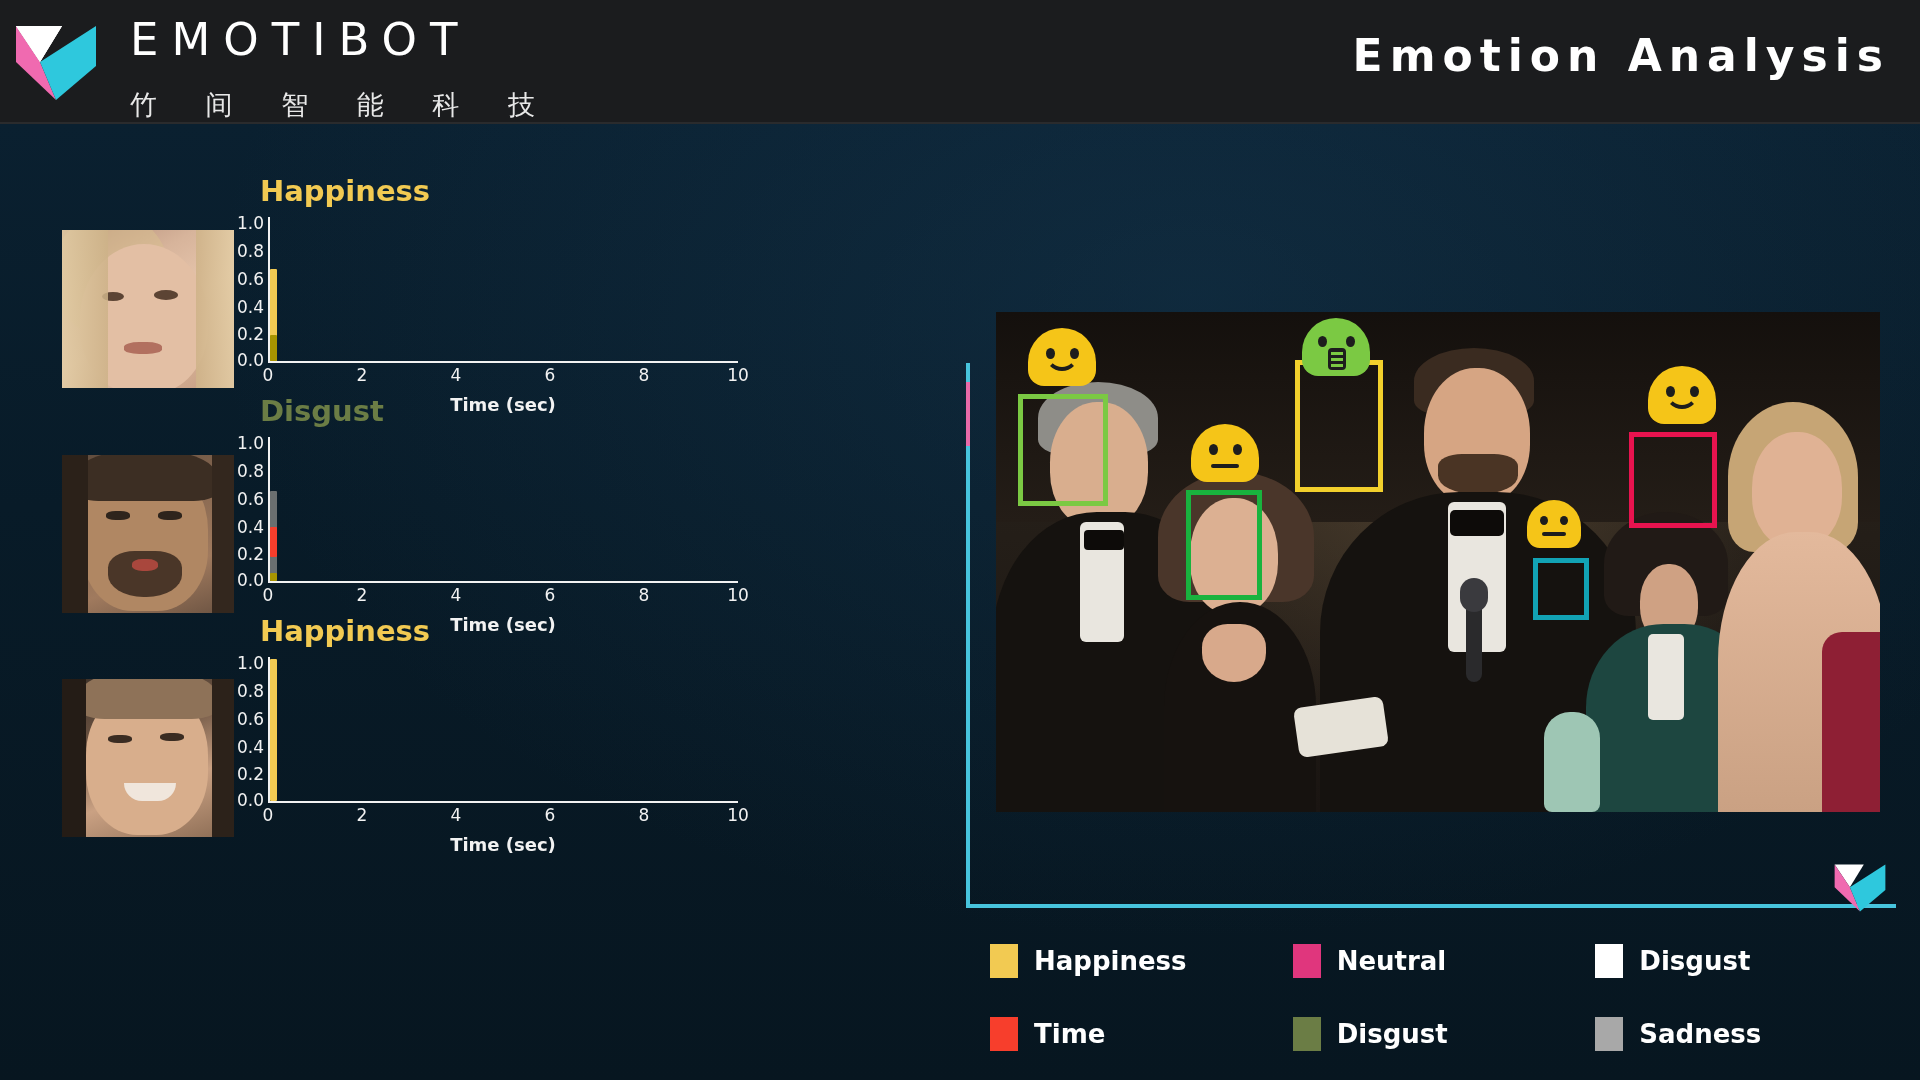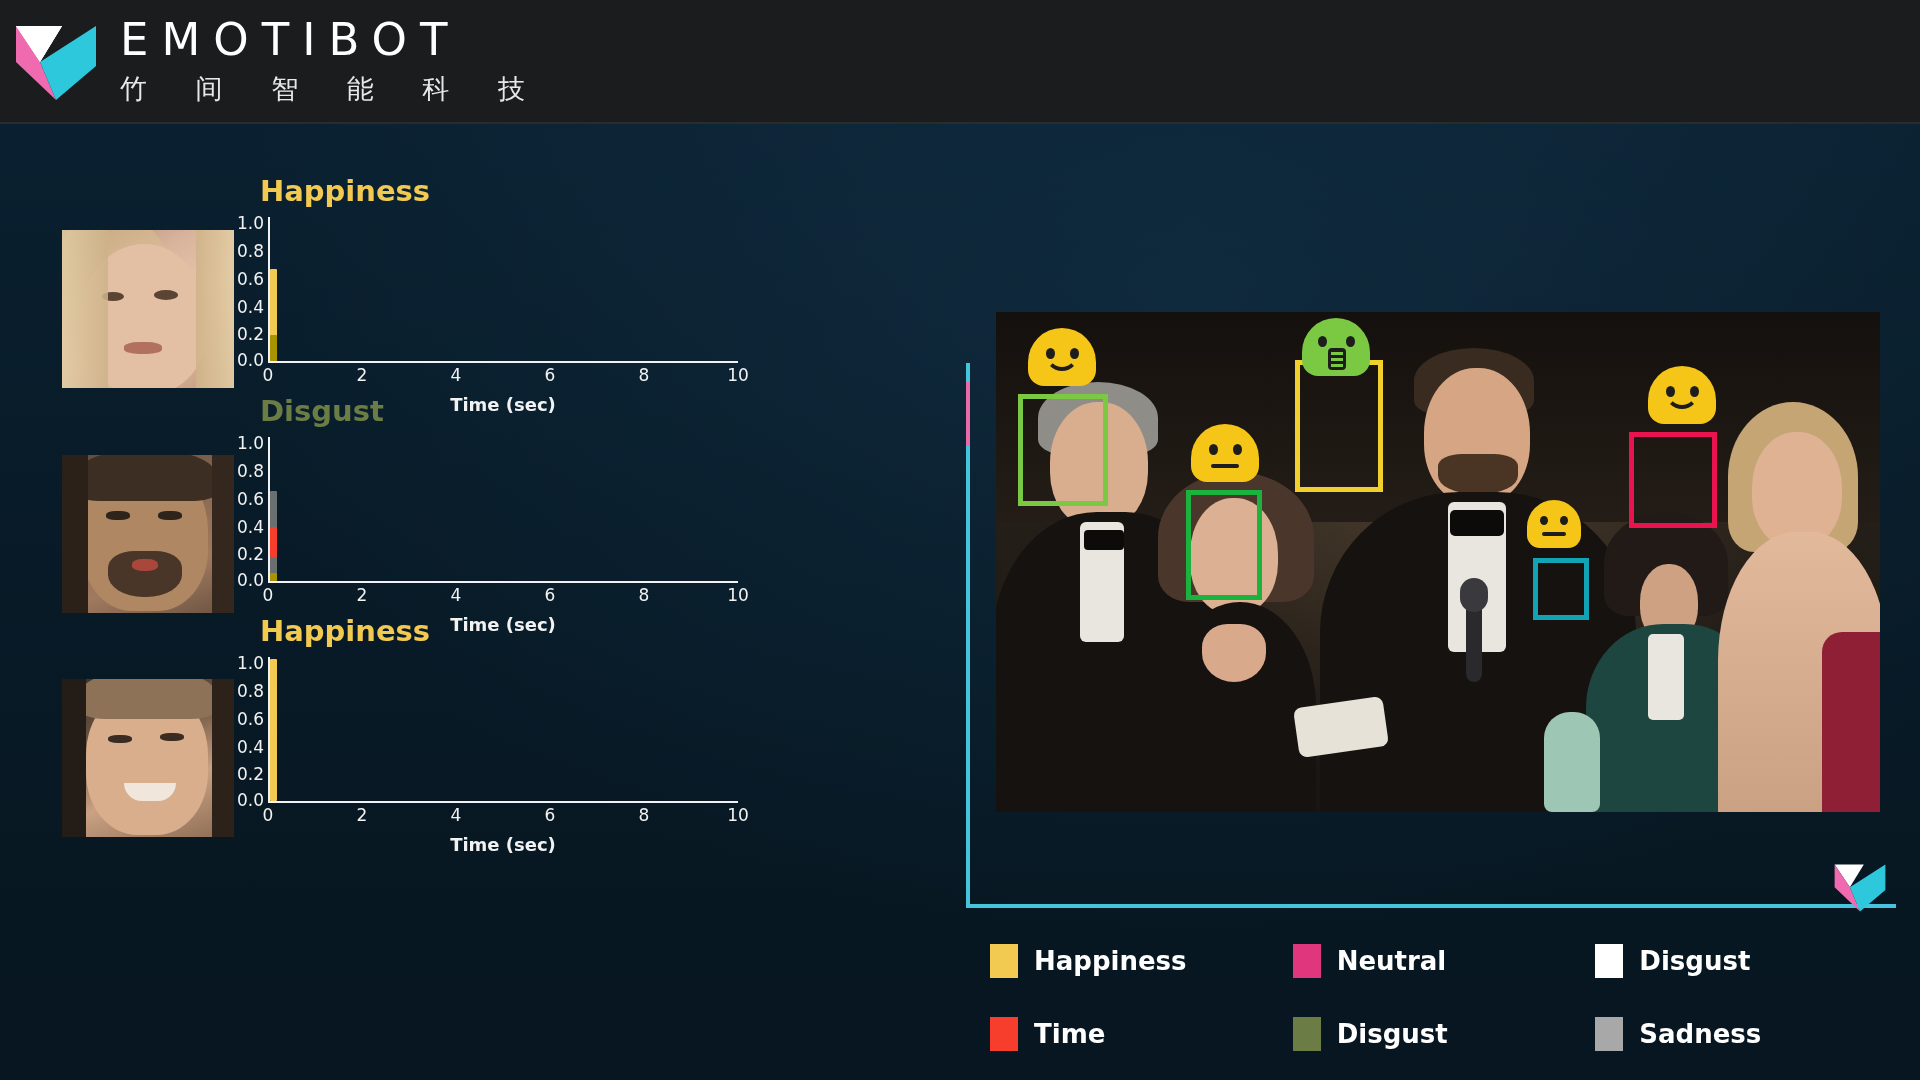--- a/index.html
+++ b/index.html
@@ -12,29 +12,29 @@
 
   
   #header {
     position:absolute; left:0; top:0; width:1920px; height:124px;
     background:#1b1c1e;
     border-bottom:2px solid #2a2b2d;
   }
   #logo-mark {
     position:absolute; left:14px; top:22px; width:84px; height:82px;
   }
-  #brand-text { position:absolute; left:120px; top:14px; }
+  #brand-text { position:absolute; left:130px; top:14px; }
   #brand-name {
     color:#ffffff; font-size:45px; font-weight:400;
     letter-spacing:13px; line-height:52px;
     font-family:"DejaVu Sans", sans-serif;
   }
   #brand-sub {
     color:#e8e8e8; font-size:27px; letter-spacing:20px;
-    line-height:42px; margin-top:2px;
+    line-height:42px; margin-top:18px;
     font-family:"DejaVu Sans", sans-serif;
   }
   #header-title {
     position:absolute; right:30px; top:30px;
     color:#ffffff; font-size:44px; font-weight:bold;
     letter-spacing:7px;
     font-family:"DejaVu Sans", sans-serif;
   }
 
   
@@ -179,20 +179,21 @@
     <polygon points="48,4 26,40 2,4" fill="#f2f2f2"></polygon>
     <polygon points="42,78 26,40 82,4 82,44" fill="#2ec8dd"></polygon>
     <polygon points="2,4 48,4 26,40" fill="#ffffff"></polygon>
   </svg>
 
   <div id="brand-text">
     <div id="brand-name">EMOTIBOT</div>
     <div id="brand-sub">竹 间 智 能 科 技</div>
   </div>
 
+  <div id="header-title">Emotion Analysis</div>
 </div>
 
 <div id="stage">
   <div id="stage-glow"></div>
 
   <div class="thumb" style="left:62px; top:106px;">
     <div class="face" style="background:linear-gradient(150deg,#b08a74 0%,#d7b49b 30%,#e8c7ae 55%,#c49b80 100%);">
       <div style="position:absolute;left:-10px;top:-18px;width:118px;height:126px;border-radius:50%;background:#d8c08f;opacity:.55;"></div>
       <div style="position:absolute;left:18px;top:14px;width:128px;height:150px;border-radius:50% 50% 44% 44%;background:#e3bfa4;"></div>
       <div style="position:absolute;left:40px;top:62px;width:22px;height:9px;border-radius:50%;background:#5c4434;"></div>

